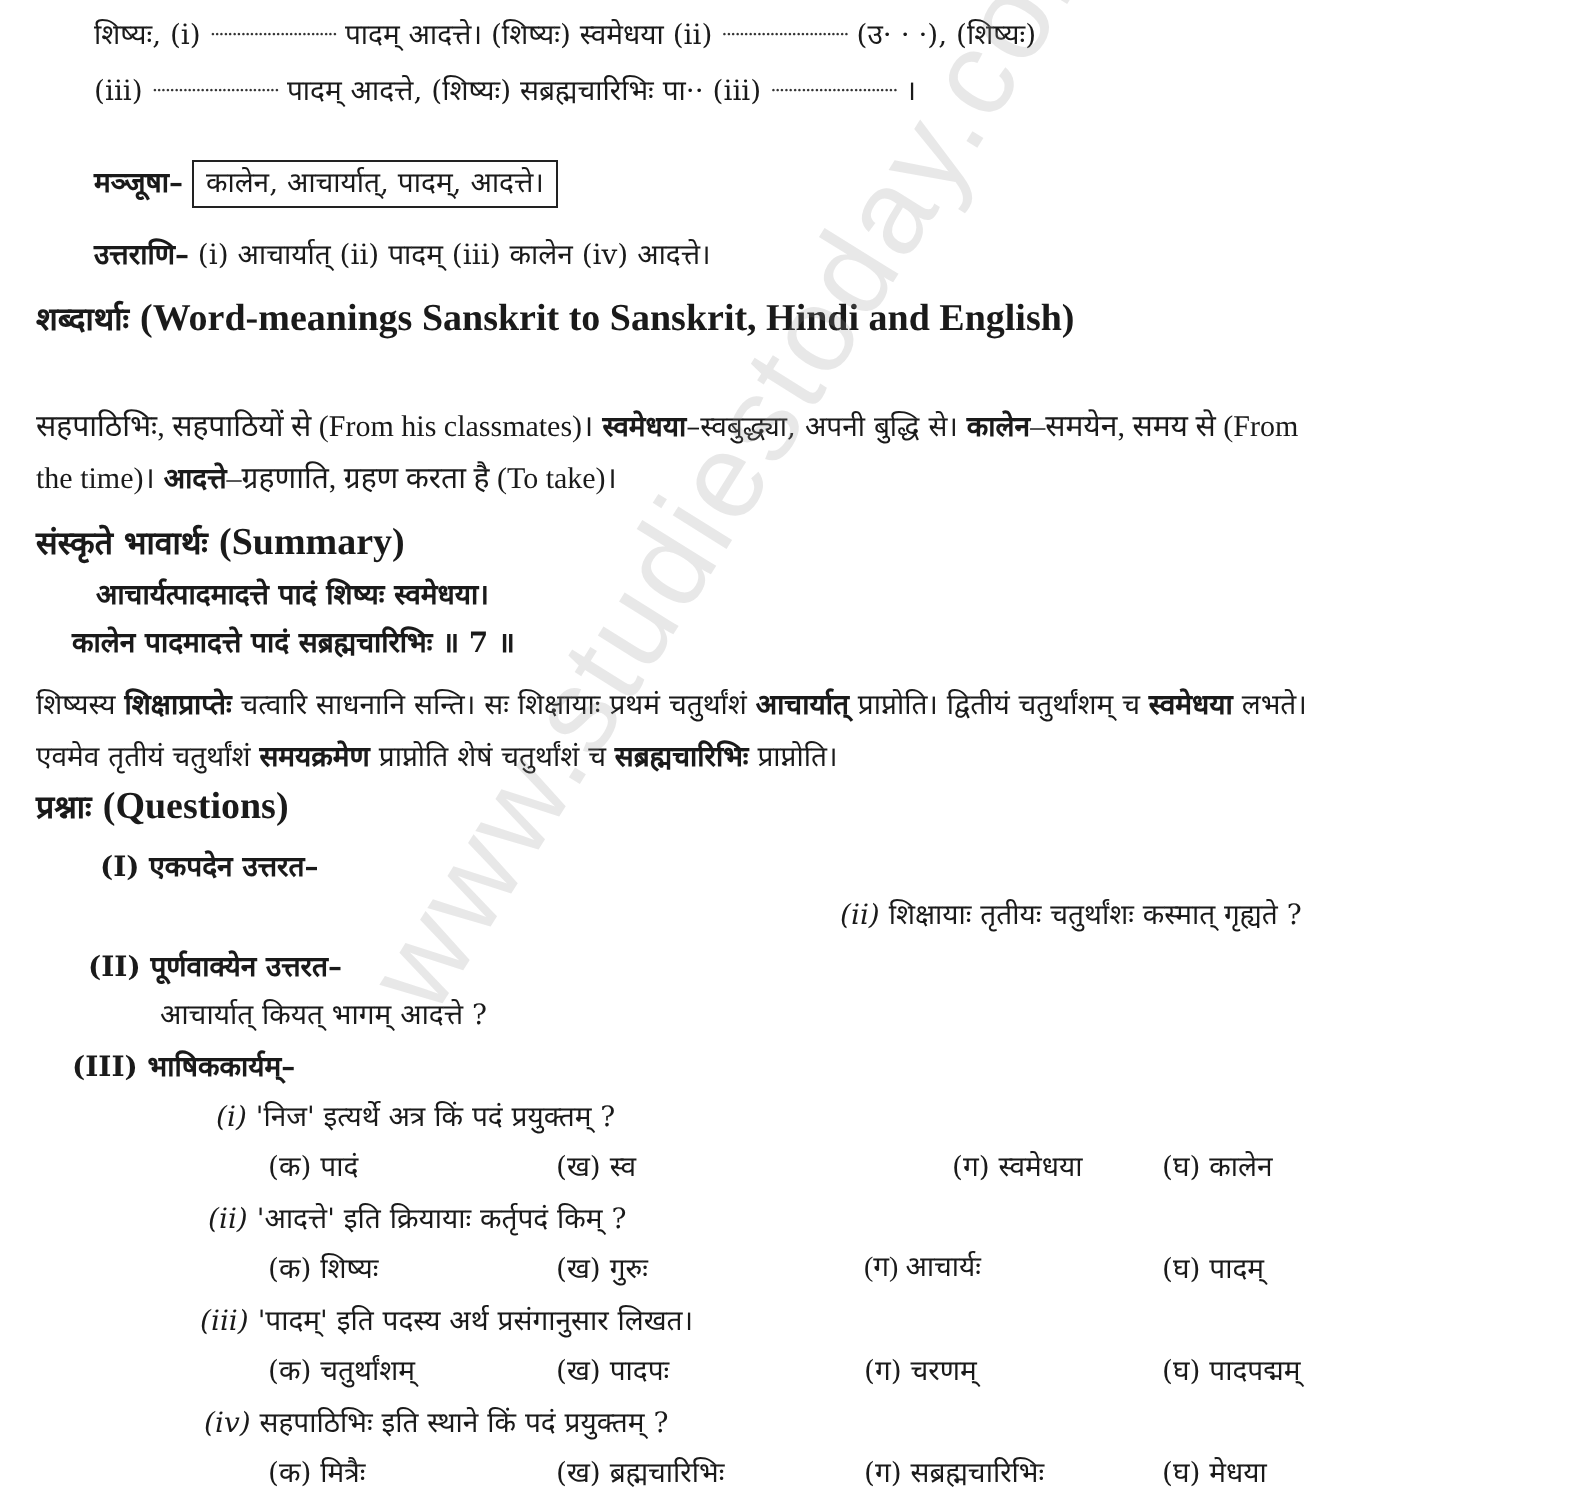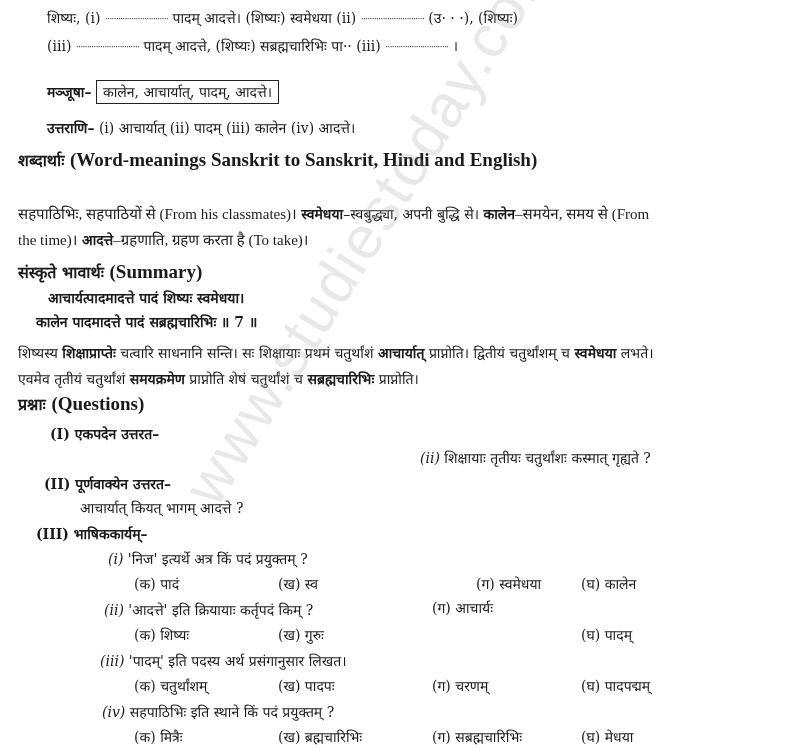--- a/index.html
+++ b/index.html
@@ -110,21 +110,21 @@
   <div class="opt" style="left:278px; top:546px;margin-top:28px;">(ख) स्व</div>
   <div class="opt" style="left:432px; top:574px;margin-left:44px;">(ग) स्वमेधया</div>
   <div class="opt" style="left:581px; top:574px;text-align:right;">(घ) कालेन</div>
 
   <div class="line" style="left:104px; top:600px;">
     <span class="it">(ii)</span>
     <span>'आदत्ते' इति क्रियायाः कर्तृपदं किम् ?</span>
   </div>
   <div class="opt" style="left:134px; top:625px;">(क) शिष्यः</div>
   <div class="opt" style="left:278px; top:625px;">(ख) गुरुः</div>
-  <div class="opt" style="left:432px; top:598px;">(ग) आचार्यः</div>
+  <div class="opt" style="left:432px; top:625px;font-family:Liberation Serif, serif;">(ग) आचार्यः</div>
   <div class="opt" style="left:581px; top:625px;">(घ) पादम्</div>
 
   <div class="line" style="left:100px; top:651px;">
     <span class="it">(iii)</span>
     <span>'पादम्' इति पदस्य अर्थ प्रसंगानुसार लिखत।</span>
   </div>
   <div class="opt" style="left:134px; top:676px;">(क) चतुर्थांशम्</div>
   <div class="opt" style="left:278px; top:676px;">(ख) पादपः</div>
   <div class="opt" style="left:432px; top:676px;">(ग) चरणम्</div>
   <div class="opt" style="left:581px; top:676px;">(घ) पादपद्मम्</div>

